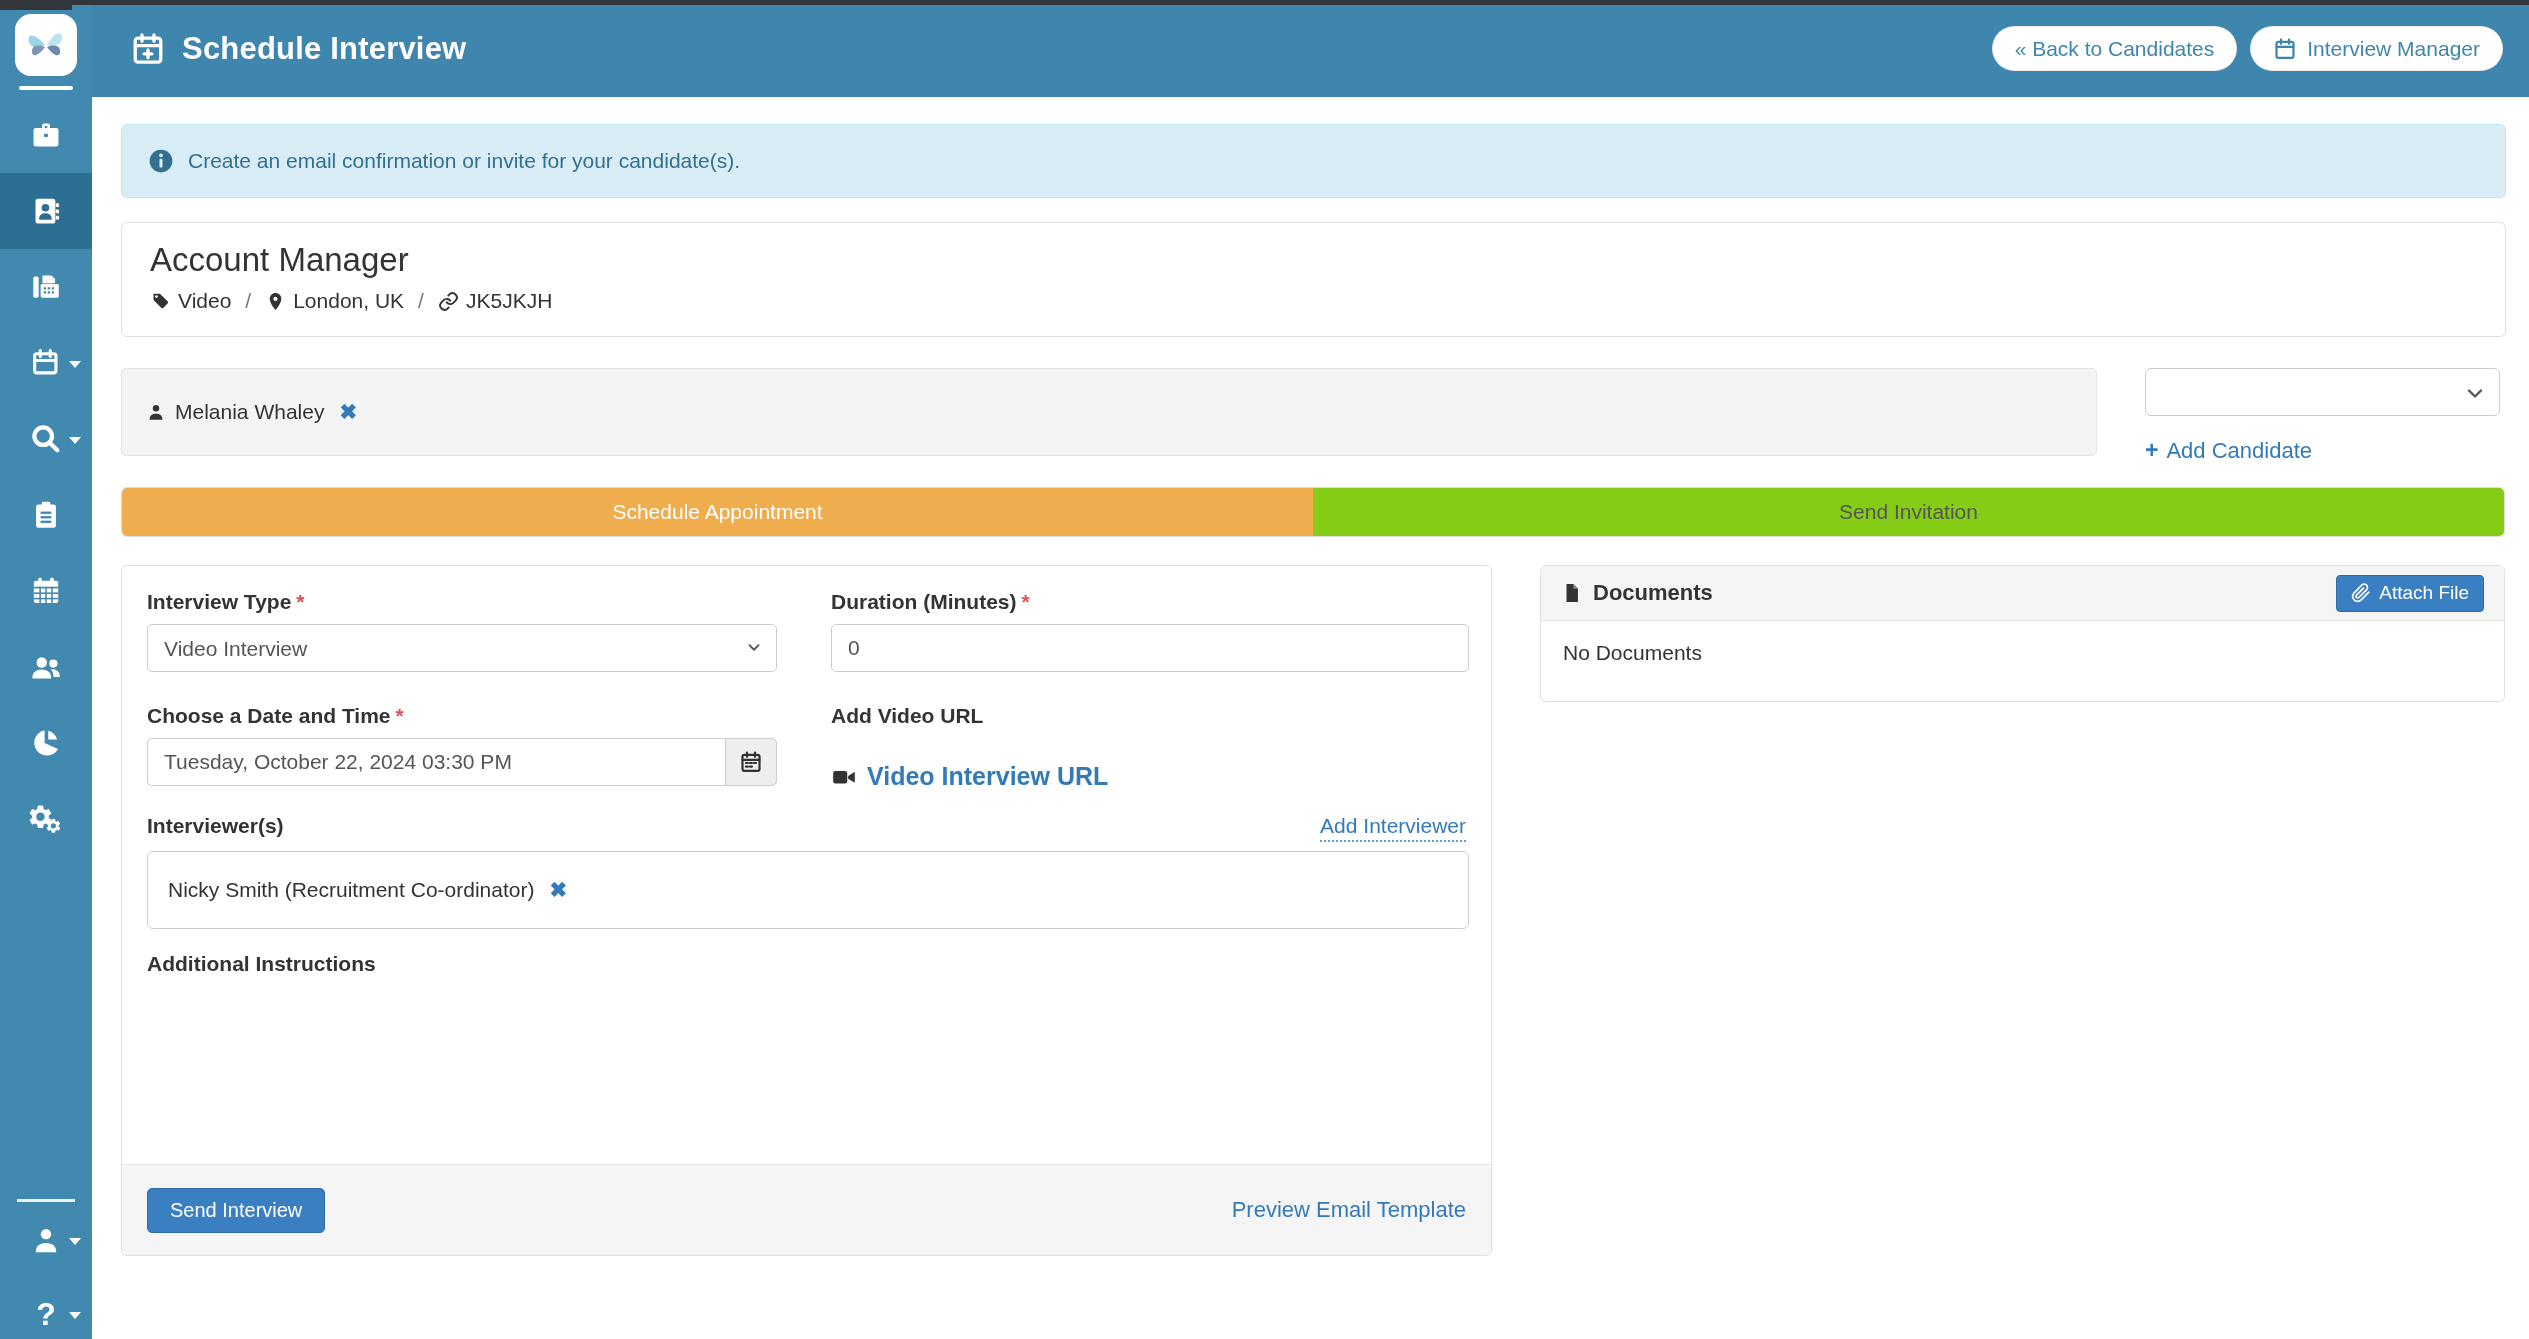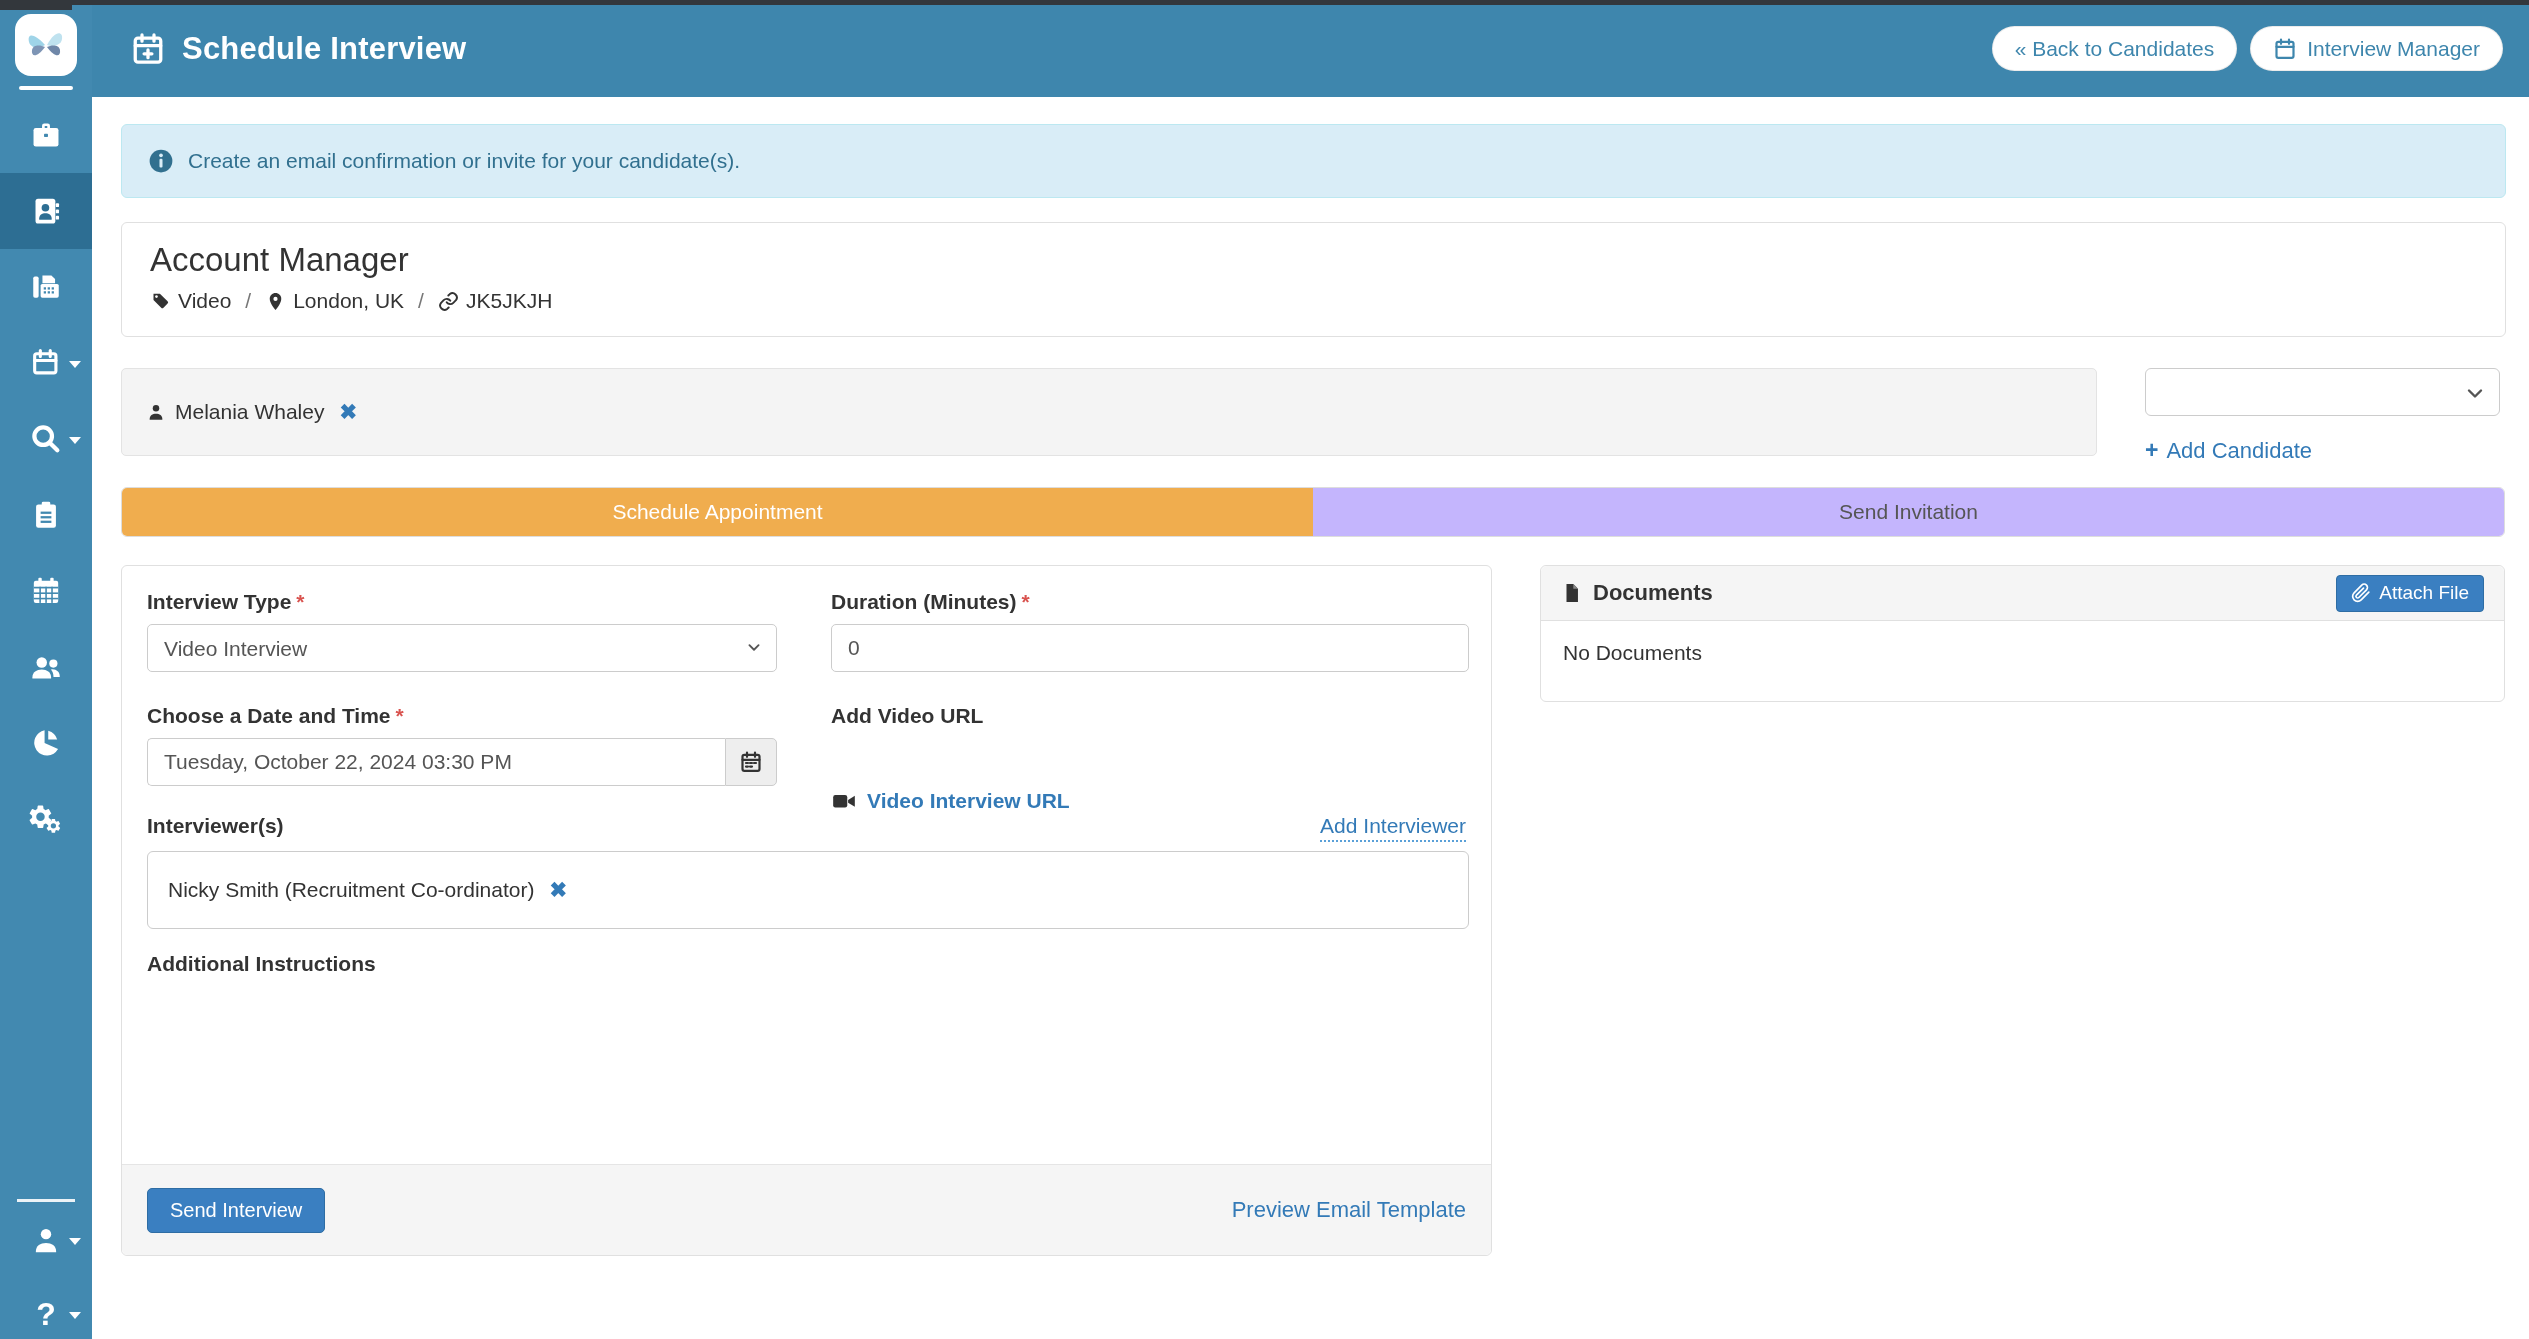--- a/index.html
+++ b/index.html
@@ -57,40 +57,40 @@
 
   .cand-select { position:absolute; left:2145px; top:368px; width:355px; height:48px; background:#fff;
     border:1px solid #ccc; border-radius:6px; cursor:pointer; }
   .cand-select .chev { position:absolute; right:12px; top:12px; }
   .add-candidate { position:absolute; left:2145px; top:437px; display:flex; align-items:center; gap:8px;
     color:#337ab7; font-size:22px; cursor:pointer; }
   .plus-glyph { font-weight:bold; font-size:23px; }
 
   .tab-bar { position:absolute; left:121px; top:487px; width:2384px; height:50px; border:1px solid #ddd;
     border-radius:6px; overflow:hidden; display:flex; background:#fff; }
-  .tab { flex:1; display:flex; align-items:center; justify-content:center; font-size:21px; cursor:pointer; color:#555; background:#c4b5fd; }
+  .tab { flex:1; display:flex; align-items:center; justify-content:center; font-size:21px; cursor:pointer; color:#555; background:#84cc16; }
   .tab.active { background:#f0ad4e; color:#fff; }
 
   
   .form-card { position:absolute; left:121px; top:565px; width:1371px; height:691px; background:#fff;
     border:1px solid #e0e0e0; border-radius:6px; }
   .flabel { position:absolute; font-size:21px; font-weight:bold; color:#333; }
   .req { color:#d9534f; margin-left:5px; font-weight:bold; }
   .fld { border:1px solid #ccc; border-radius:5px; background:#fff; color:#555; font-size:21px;
     font-family:"Liberation Sans", sans-serif; padding:0 16px; }
   select.fld { appearance:none; -webkit-appearance:none; width:100%; height:100%; }
   .sel-wrap { position:absolute; left:25px; top:58px; width:630px; height:48px; }
   .sel-wrap .chev { position:absolute; right:12px; top:12px; pointer-events:none; }
   .inp-duration { position:absolute; left:709px; top:58px; width:638px; height:48px; }
   .date-group { position:absolute; left:25px; top:172px; width:630px; height:48px; display:flex; }
   .date-input { flex:1; border-radius:5px 0 0 5px; border-right:none; }
   .date-addon { width:52px; background:#eee; border:1px solid #ccc; border-radius:0 5px 5px 0;
     display:flex; align-items:center; justify-content:center; cursor:pointer; }
   .video-link { position:absolute; left:709px; top:196px; display:flex; align-items:center; gap:10px;
-    color:#337ab7; font-size:21px; font-weight:bold; cursor:pointer;margin-top:26px; }
+    color:#337ab7; font-size:25px; font-weight:bold; cursor:pointer; }
   .add-interviewer { position:absolute; right:25px; top:248px; color:#337ab7; font-size:21px; cursor:pointer;
     border-bottom:2px dotted #5aa0d8; padding-bottom:2px; }
   .interviewer-box { position:absolute; left:25px; top:285px; width:1322px; height:78px; background:#fff;
     border:1px solid #ccc; border-radius:6px; display:flex; align-items:center; padding:0 20px; }
   .instr-area { position:absolute; left:25px; top:420px; width:1322px; height:150px; resize:none;
     padding:14px 16px; font-size:21px; color:#555; }
   .instr-area::placeholder { color:#a8a8a8; }
   .form-footer { position:absolute; left:0; right:0; bottom:0; height:91px; background:#f5f5f5;
     border-top:1px solid #e5e5e5; border-radius:0 0 6px 6px; display:flex; align-items:center;
     justify-content:space-between; padding:0 25px; }

